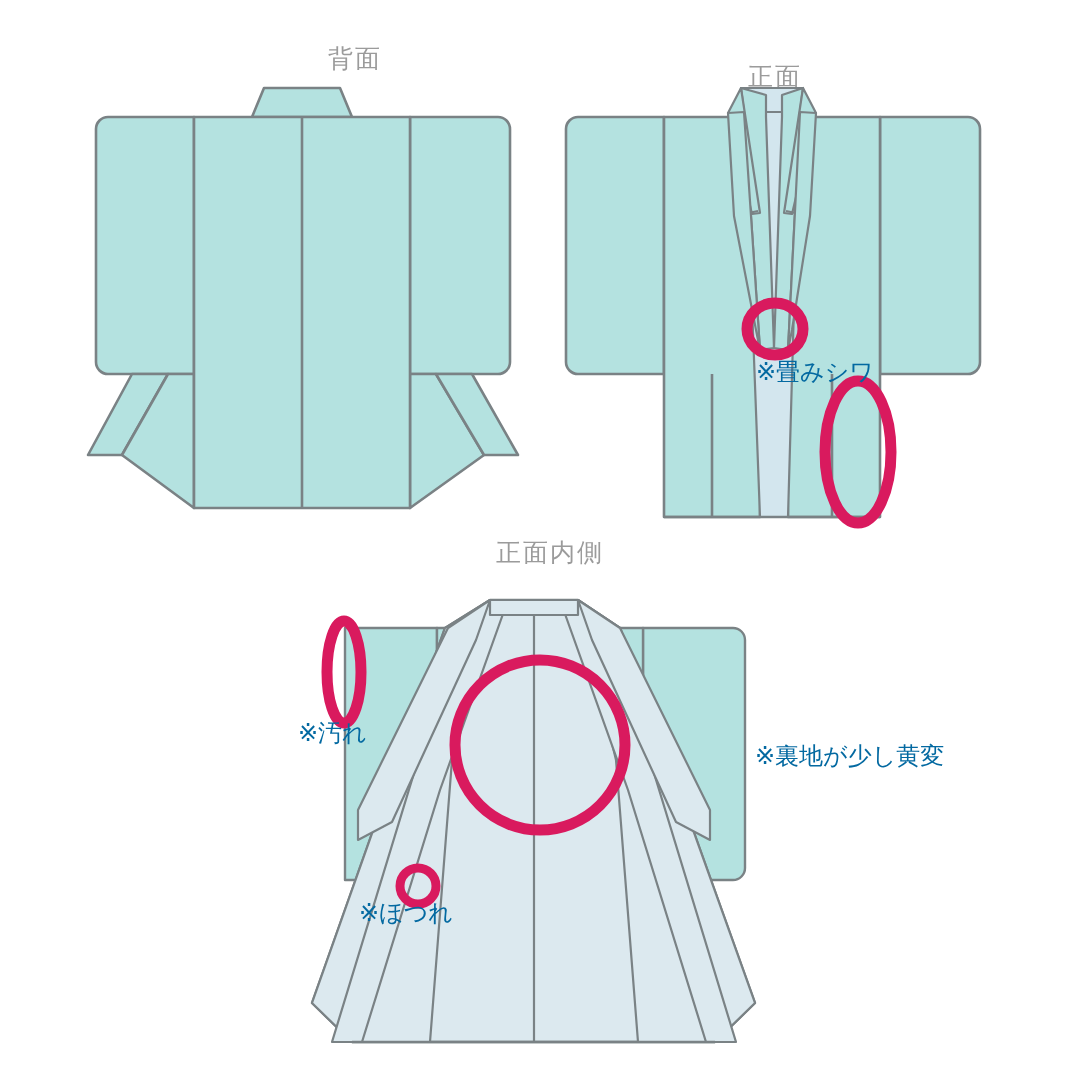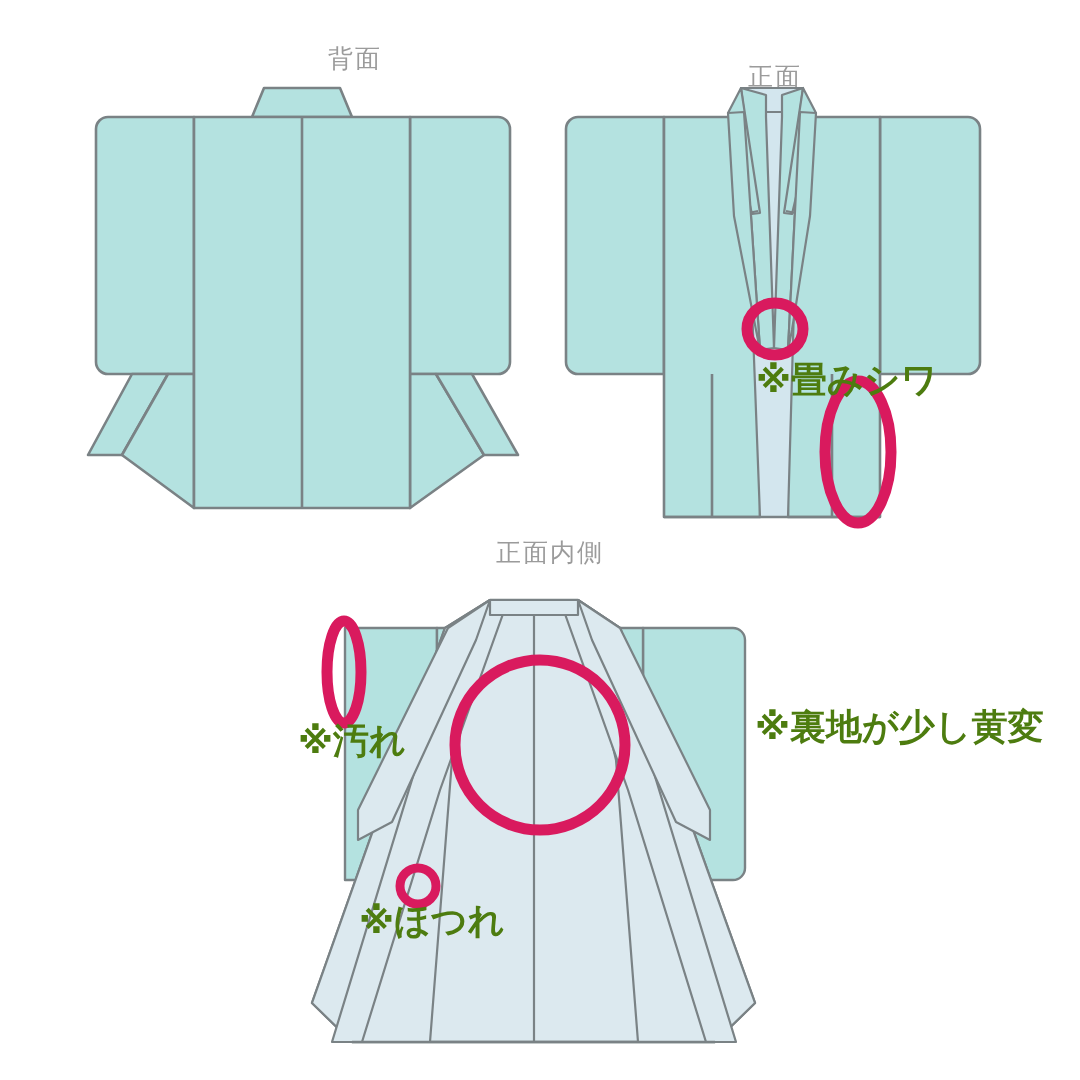--- a/index.html
+++ b/index.html
@@ -30,32 +30,32 @@
     white-space: nowrap;
     text-align: center;
     font-family: "DejaVu Sans", "Liberation Sans", sans-serif;
   }
   #title-back  { left: 180px; top: 42px; width: 350px; }
   #title-front { left: 650px; top: 42px; width: 250px; margin-top: 18px; }
   #title-inner { left: 425px; top: 536px; width: 250px; }
 
   .annot {
     position: absolute;
-    color: #4d7c0f;
-    font-size: 36px;
-    font-weight: 700;
+    color: #0369a1;
+    font-size: 24px;
+    font-weight: 400;
     white-space: nowrap;
     letter-spacing: 0px;
     font-family: "DejaVu Sans", "Liberation Sans", sans-serif;
   }
   #annot-tatami  { left: 756px; top: 356px; }
   #annot-yogore  { left: 298px; top: 717px; text-align: right; }
   #annot-chaso   { left: 478px; top: 829px; }
   #annot-hotsure { left: 359px; top: 897px; }
-  #annot-ura     { left: 755px; top: 703px; }
+  #annot-ura     { left: 755px; top: 740px; }
 
   svg.drawing {
     position: absolute;
     left: 0;
     top: 0;
     width: 1080px;
     height: 1080px;
     pointer-events: none;
   }
 </style>

